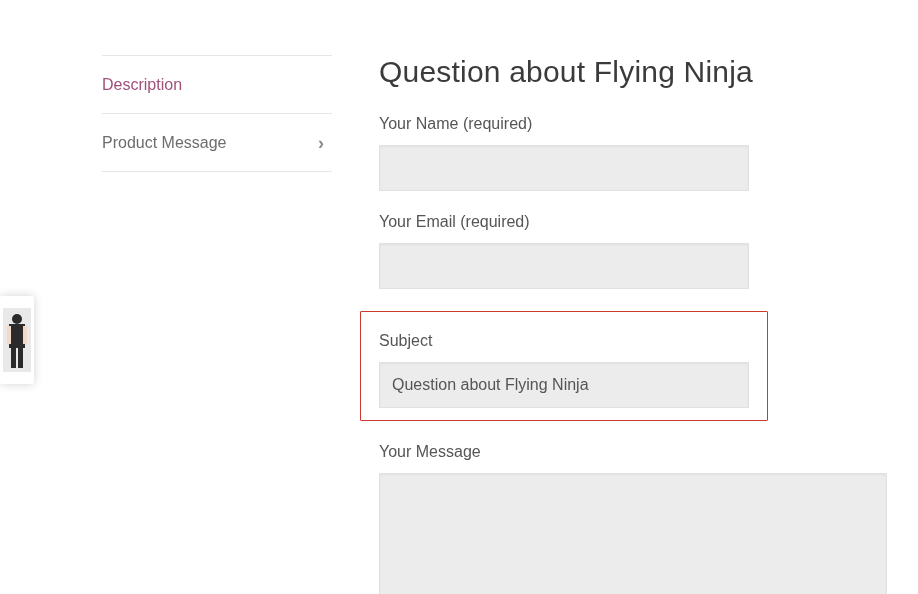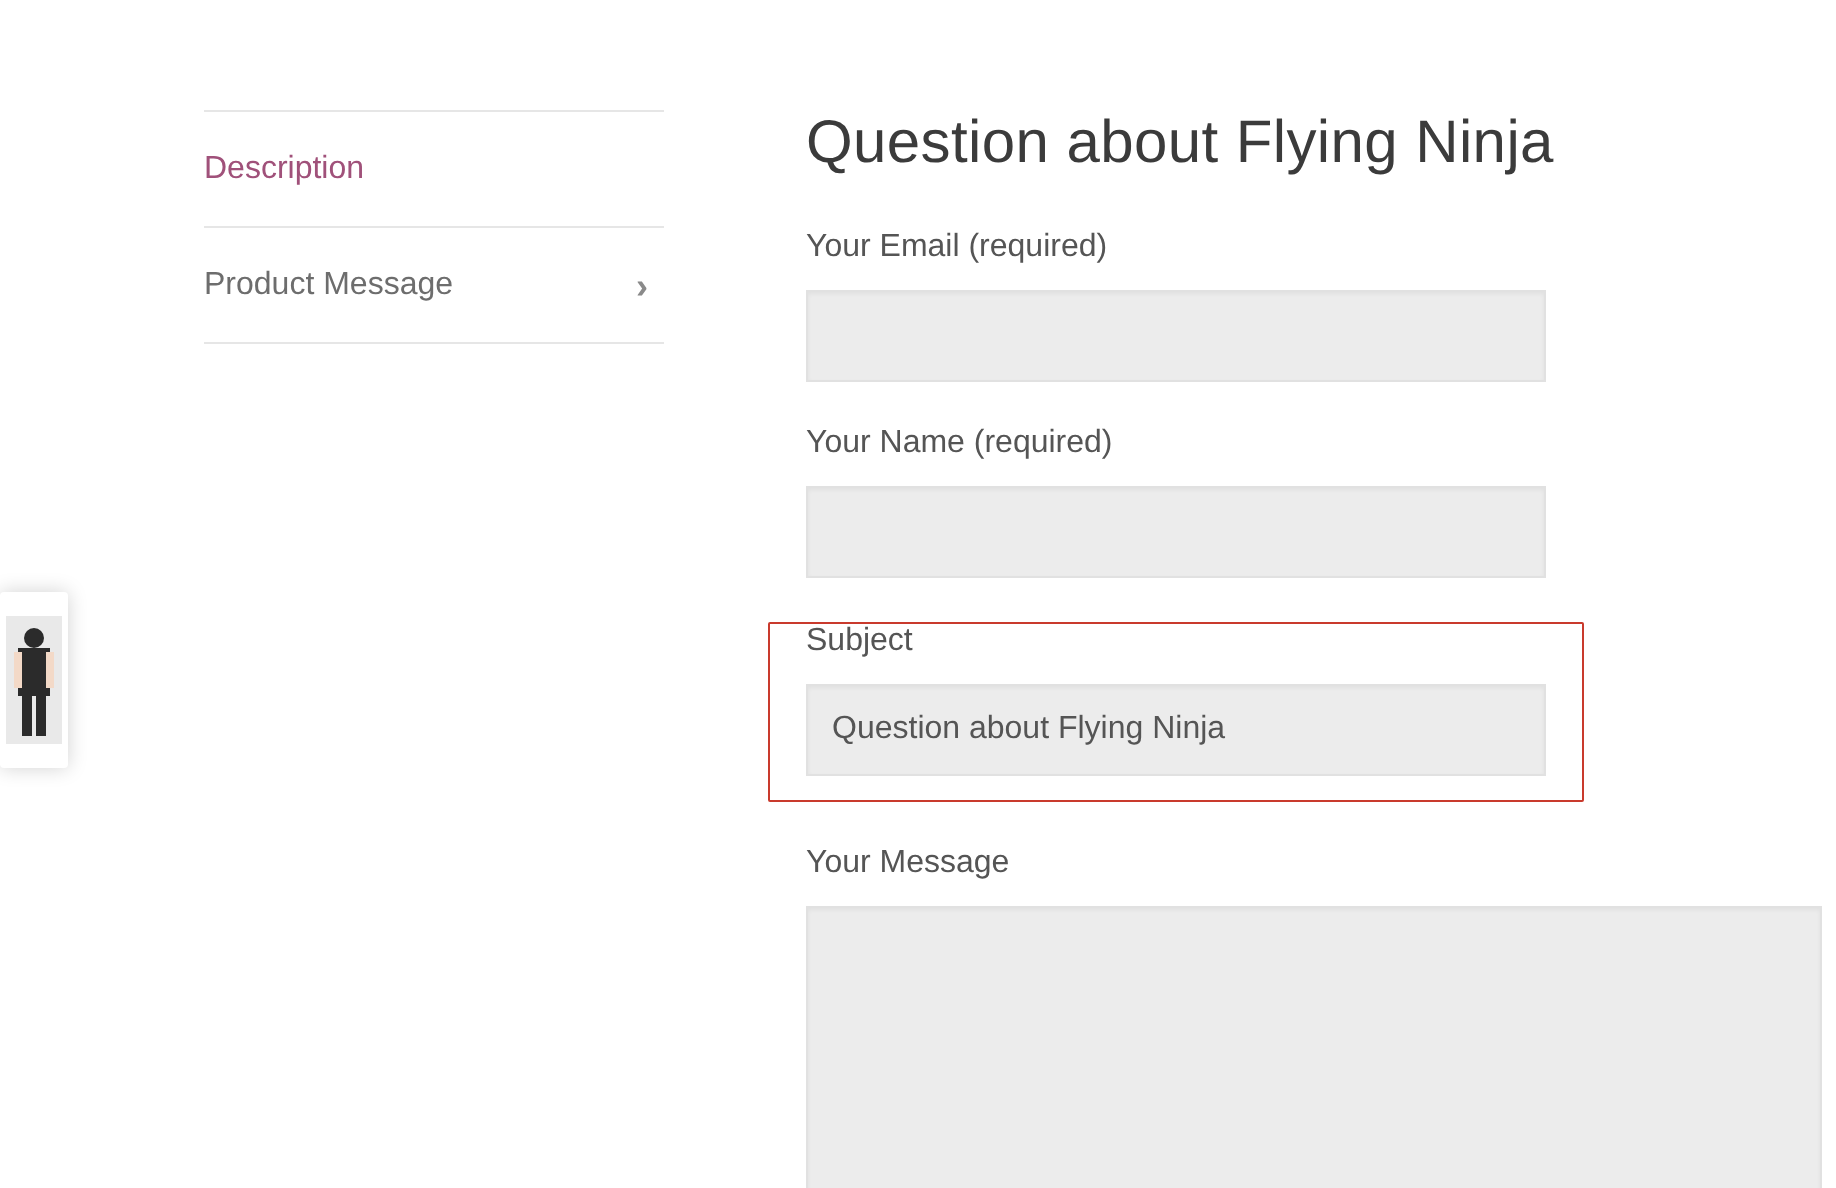--- a/index.html
+++ b/index.html
@@ -39,21 +39,20 @@
   }
   .floating-thumb svg{display:block;}
 
   
   .page{
     display:flex;
     align-items:flex-start;
     padding:55px 30px 0 102px;
     box-sizing:border-box;
     height:100%;
-    gap:24px;
   }
   .sidebar{
     width:230px;
     flex:0 0 230px;
     border-top:1px solid var(--border);
   }
   .tab{
     border-bottom:1px solid var(--border);
     padding:20px 2px 19px 0;
     font-size:16px;
@@ -84,21 +83,21 @@
     font-size:30px;
     letter-spacing:0.2px;
     color:#3b3b3b;
   }
   .field-block{
     margin-bottom:22px;
     padding:0;
   }
   .field-block.highlighted{
     border:1px solid var(--highlight);
-    padding:0 18px 12px 18px;
+    padding:20px 18px 12px 18px;
     margin-left:-19px;
     margin-right:122px;
     border-radius:1px;
   }
 
   label{
     display:block;
     font-size:16px;
     color:#555;
     margin-bottom:12px;
@@ -147,26 +146,26 @@
       <span>Product Message</span>
       <span class="chev">›</span>
     </div>
   </nav>
 
   <section class="main">
 
     <h1>Question about Flying Ninja</h1>
 
     <div class="field-block">
-      <label>Your Email (required)</label>
+      <label>Your Name (required)</label>
       <input class="text-input" type="text" style="">
     </div>
 
     <div class="field-block">
-      <label>Your Name (required)</label>
+      <label>Your Email (required)</label>
       <input class="text-input" type="text" style="">
     </div>
 
     <div class="field-block highlighted">
       <label>Subject</label>
       <input class="text-input" type="text" value="Question about Flying Ninja" style="">
     </div>
 
     <div class="field-block">
       <label>Your Message</label>

